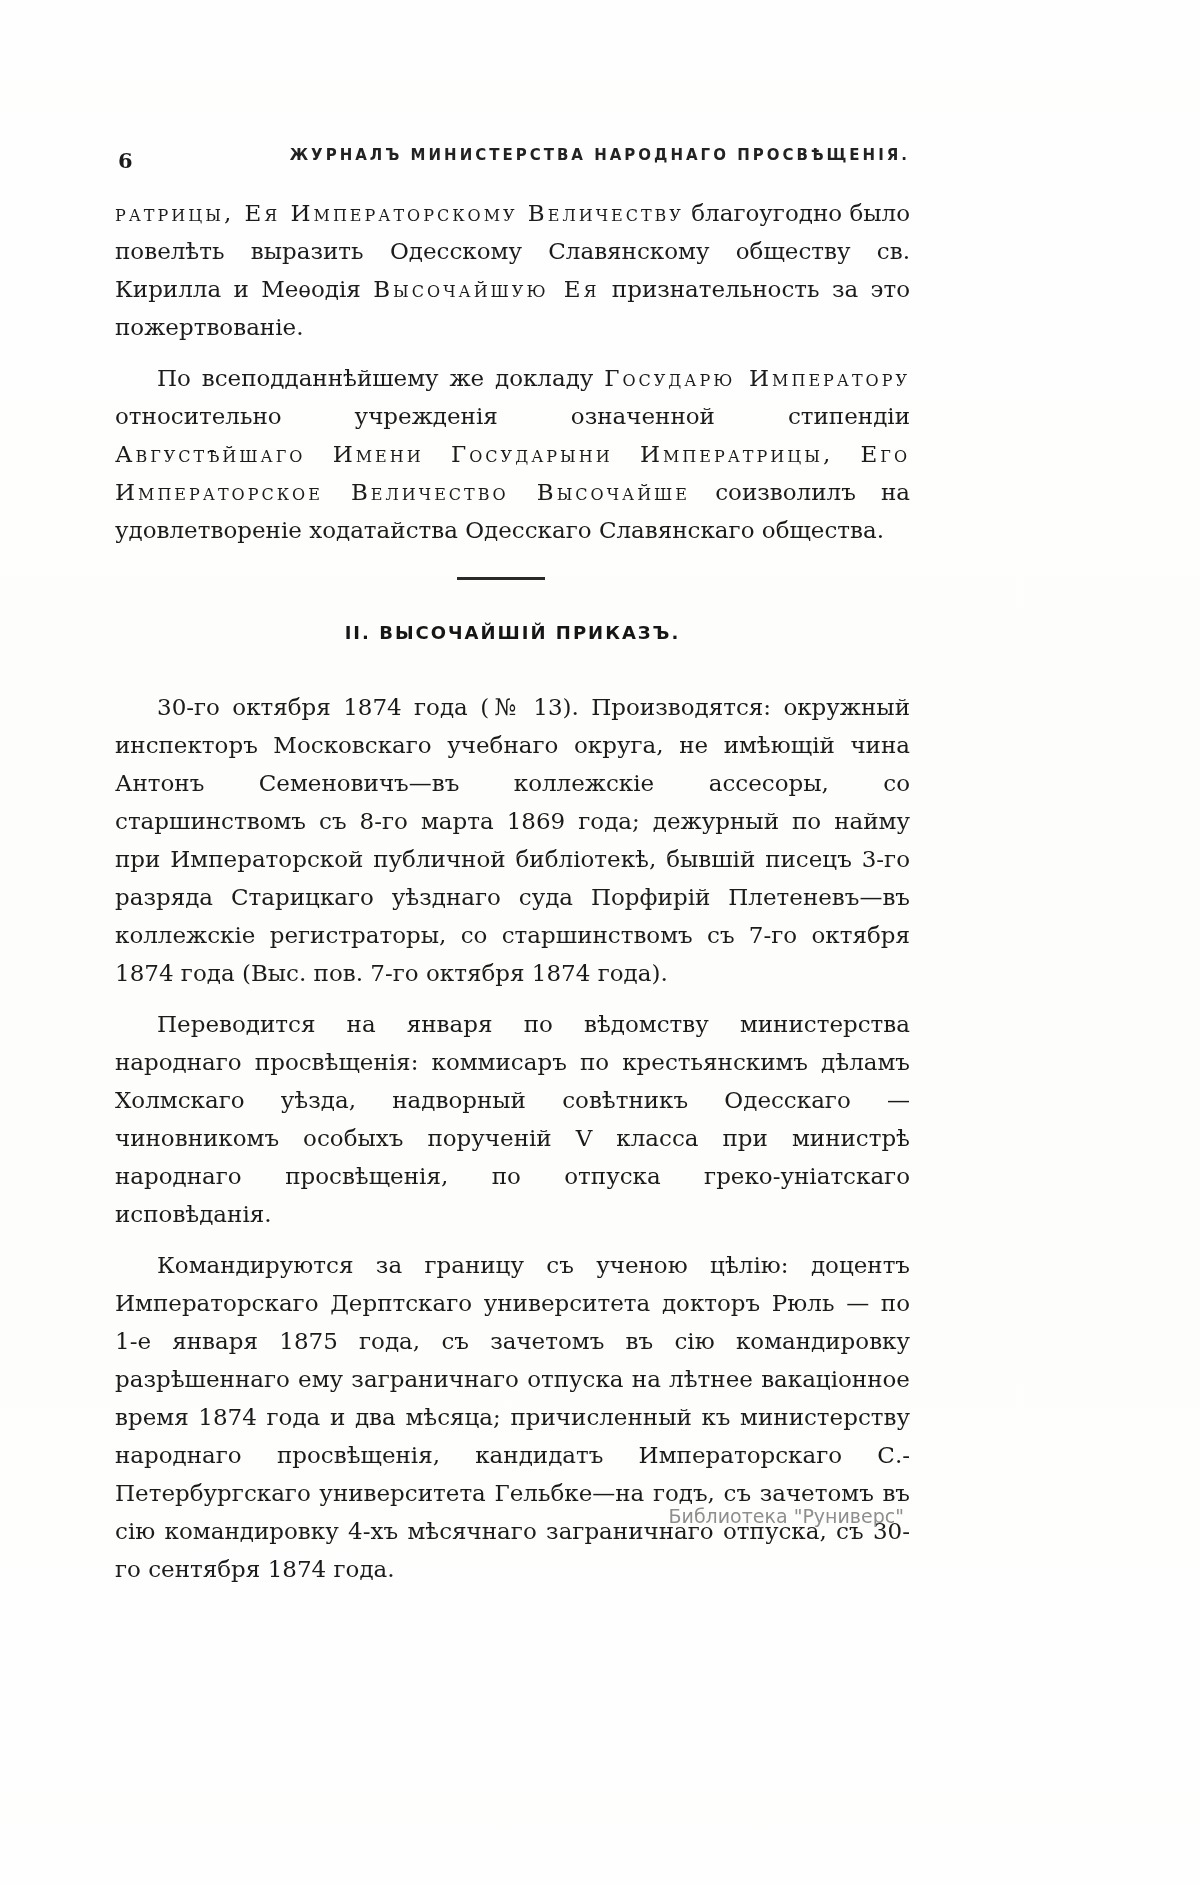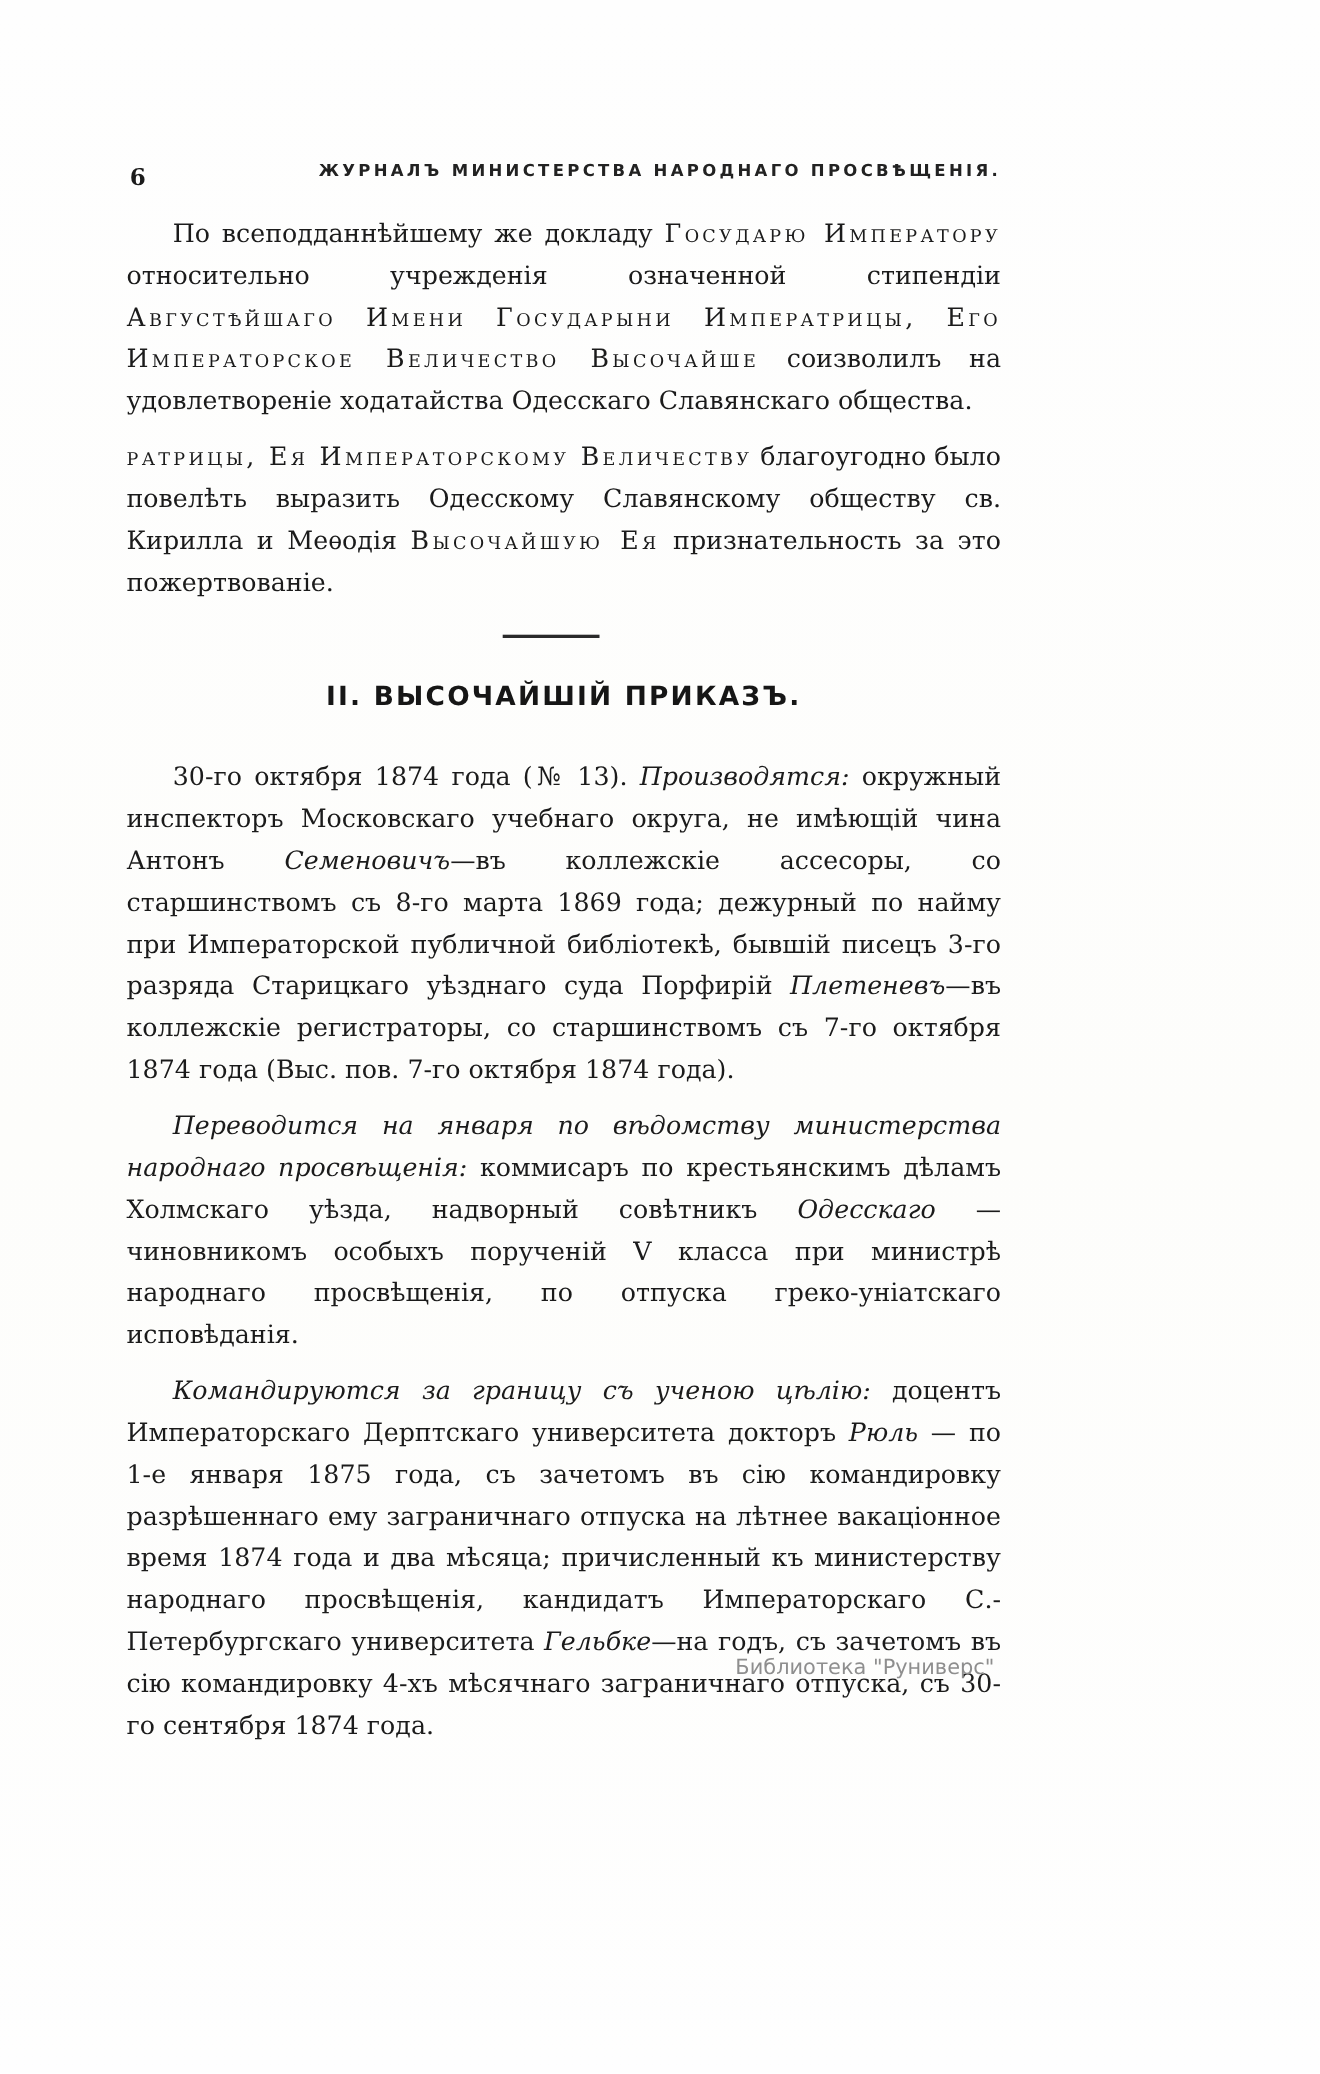--- a/index.html
+++ b/index.html
@@ -48,31 +48,31 @@
     font-size: 23px;
     line-height: 38px;
     text-align: justify;
   }
   .para { margin-bottom: 13px; }
   .para.indent { text-indent: 42px; }
   .spaced {
     font-variant: small-caps;
     letter-spacing: 0.13em;
   }
-  .it { font-style: italic; }
+  .it { }
   .divider {
     width: 88px;
     height: 3px;
     background: #2a2a2a;
     margin: 28px auto 0 auto;
     transform: translateX(-12px);
   }
   .section-heading {
     font-family: "DejaVu Sans", sans-serif;
-    font-size: 24px;
+    font-size: 18px;
     font-weight: bold;
     letter-spacing: 2px;
     text-align: center;
     color: #161616;
     margin: 34px 0 36px 0;
     white-space: nowrap;
   }
   .watermark {
     position: absolute;
     top: 1505px;
@@ -87,23 +87,23 @@
 
 <div class="scan-page">
 
   <header class="page-header">
     <span class="page-number">6</span>
     <span class="running-head">ЖУРНАЛЪ МИНИСТЕРСТВА НАРОДНАГО ПРОСВѢЩЕНІЯ.</span>
   </header>
 
   <main class="page-body">
 
+    <p class="para"><span class="spaced">ратрицы, Ея Императорскому Величеству</span><span> благоугодно было повелѣть выразить Одесскому Славянскому обществу св. Кирилла и Меѳодія </span><span class="spaced">Высочайшую Ея</span><span> признательность за это пожертвованіе.</span></p>
+
     <p class="para indent"><span>По всеподданнѣйшему же докладу </span><span class="spaced">Государю Императору</span><span> относительно учрежденія означенной стипендіи </span><span class="spaced">Августѣйшаго Имени Государыни Императрицы, Его Императорское Величество Высочайше</span><span> соизволилъ на удовлетвореніе ходатайства Одесскаго Славянскаго общества.</span></p>
-
-    <p class="para"><span class="spaced">ратрицы, Ея Императорскому Величеству</span><span> благоугодно было повелѣть выразить Одесскому Славянскому обществу св. Кирилла и Меѳодія </span><span class="spaced">Высочайшую Ея</span><span> признательность за это пожертвованіе.</span></p>
 
     <div class="divider"></div>
 
     <h2 class="section-heading">II. ВЫСОЧАЙШІЙ ПРИКАЗЪ.</h2>
 
     <p class="para indent"><span>30-го октября 1874 года (№ 13). </span><span class="it">Производятся: </span><span>окружный инспекторъ Московскаго учебнаго округа, не имѣющій чина Антонъ </span><span class="it">Семеновичъ</span><span>—въ коллежскіе ассесоры, со старшинствомъ съ 8-го марта 1869 года; дежурный по найму при Императорской публичной библіотекѣ, бывшій писецъ 3-го разряда Старицкаго уѣзднаго суда Порфирій </span><span class="it">Плетеневъ</span><span>—въ коллежскіе регистраторы, со старшинствомъ съ 7-го октября 1874 года (Выс. пов. 7-го октября 1874 года).</span></p>
 
     <p class="para indent"><span class="it">Переводится на января по вѣдомству министерства народнаго просвѣщенія: </span><span>коммисаръ по крестьянскимъ дѣламъ Холмскаго уѣзда, надворный совѣтникъ </span><span class="it">Одесскаго</span><span> — чиновникомъ особыхъ порученій V класса при министрѣ народнаго просвѣщенія, по отпуска греко-уніатскаго исповѣданія.</span></p>
 
     <p class="para indent"><span class="it">Командируются за границу съ ученою цѣлію: </span><span>доцентъ Императорскаго Дерптскаго университета докторъ </span><span class="it">Рюль</span><span> — по 1-е января 1875 года, съ зачетомъ въ сію командировку разрѣшеннаго ему заграничнаго отпуска на лѣтнее вакаціонное время 1874 года и два мѣсяца; причисленный къ министерству народнаго просвѣщенія, кандидатъ Императорскаго С.-Петербургскаго университета </span><span class="it">Гельбке</span><span>—на годъ, съ зачетомъ въ сію командировку 4-хъ мѣсячнаго заграничнаго отпуска, съ 30-го сентября 1874 года.</span></p>

